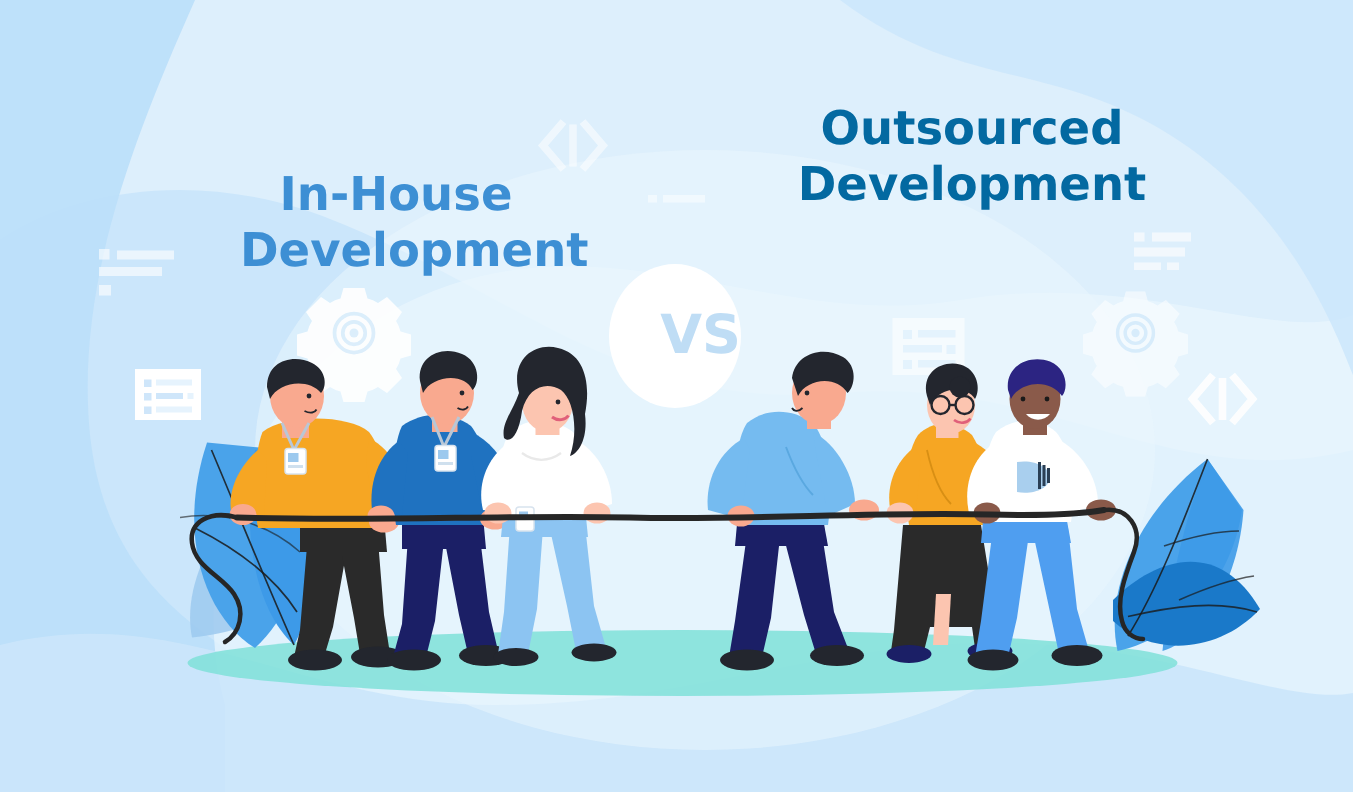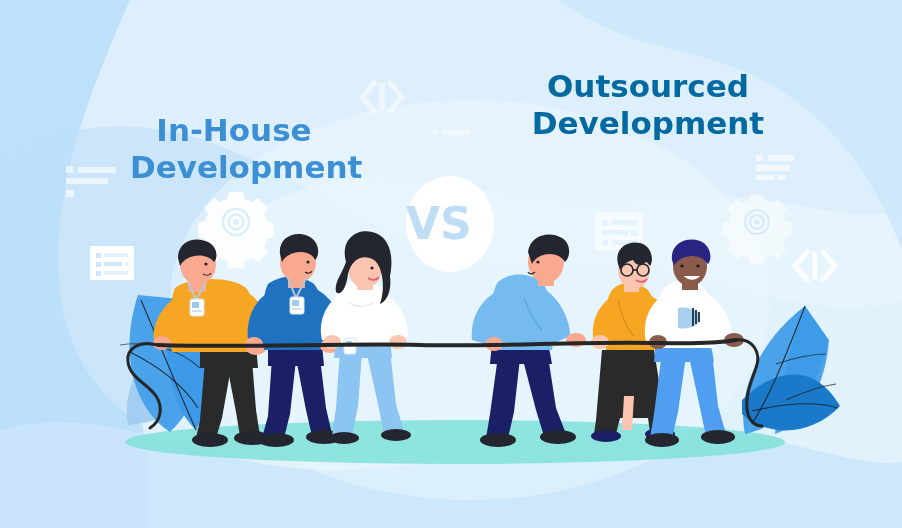--- a/index.html
+++ b/index.html
@@ -276,24 +276,24 @@
     <g>
       <path d="M158,345 C250,348 340,343 420,345 C500,347 580,341 660,343 C700,344 724,342 736,340" stroke="#262626" stroke-width="4" fill="none" stroke-linecap="round"></path>
       <path d="M158,345 C140,340 126,348 128,362 C130,378 148,384 156,396 C164,408 160,422 150,428" stroke="#262626" stroke-width="3" fill="none" stroke-linecap="round"></path>
       <path d="M736,340 C752,338 762,352 756,368 C750,384 744,400 748,414 C750,422 756,426 762,426" stroke="#262626" stroke-width="3" fill="none" stroke-linecap="round"></path>
     </g>
 
   </g>
 </svg>
 
 <div style="position:absolute;left:0;top:0;width:902px;height:528px;pointer-events:none;">
-  <div style="position:absolute;left:130px;top:112px;width:208px;text-align:center;color:#3d8fd4;font-weight:bold;font-size:31px;line-height:37px;font-family:'DejaVu Sans',sans-serif;">
+  <div style="position:absolute;left:160px;top:112px;width:208px;text-align:center;color:#3d8fd4;font-weight:bold;font-size:31px;line-height:37px;font-family:'DejaVu Sans',sans-serif;">
     <span>In-House</span><br>
     <span>Development</span>
   </div>
   <div style="position:absolute;left:528px;top:68px;width:240px;text-align:center;color:#0369a1;font-weight:bold;font-size:31px;line-height:37px;font-family:'DejaVu Sans',sans-serif;">
     <span>Outsourced</span><br>
     <span>Development</span>
   </div>
-  <div style="position:absolute;left:406px;top:198px;width:88px;text-align:left;color:#bfddf5;font-weight:bold;font-size:44px;line-height:52px;font-family:'DejaVu Sans',sans-serif;">VS</div>
+  <div style="position:absolute;left:406px;top:198px;width:88px;text-align:right;color:#bfddf5;font-weight:bold;font-size:36px;line-height:52px;font-family:'DejaVu Sans',sans-serif;">VS</div>
 </div>
 
 </div>
 
 </body></html>

